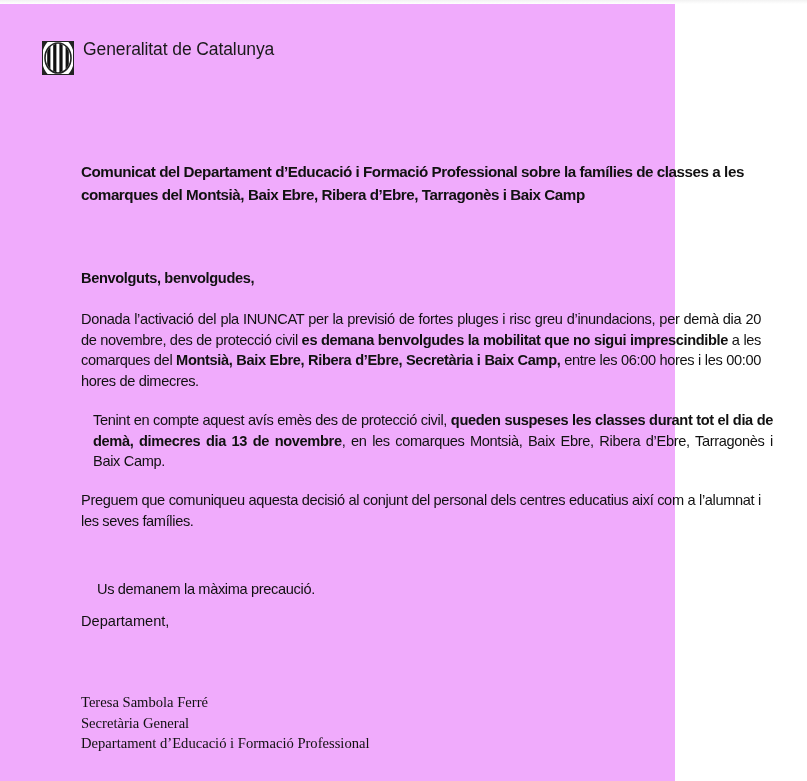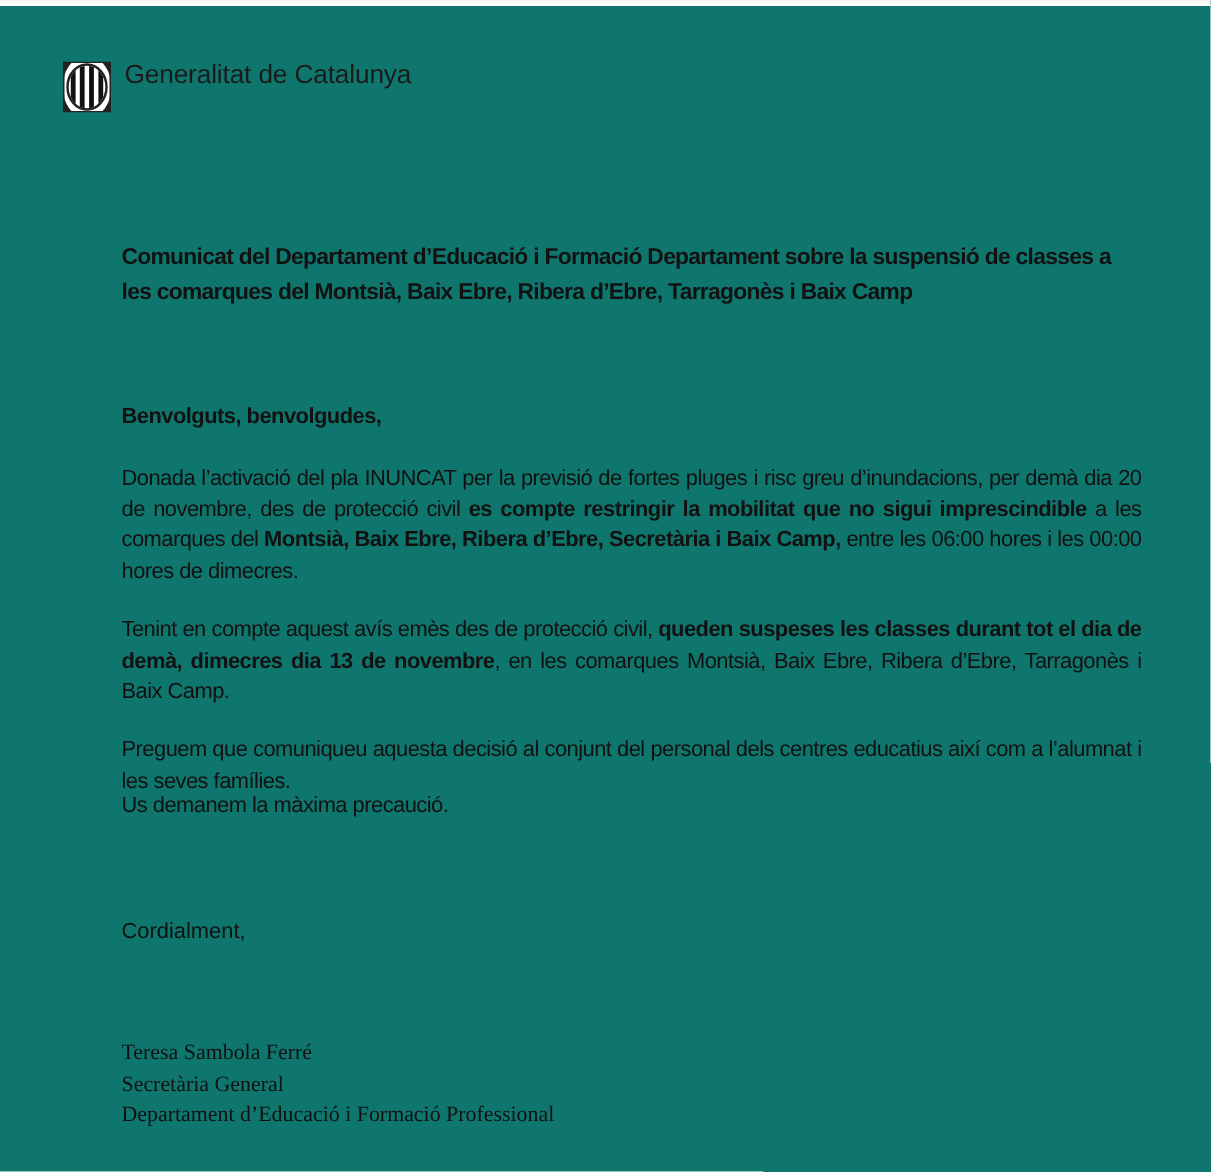--- a/index.html
+++ b/index.html
@@ -1,31 +1,31 @@
 <!DOCTYPE html>
 <html><head>
 <meta charset="utf-8">
 <style>
   html, body { margin: 0; padding: 0; background: #ffffff; }
   body { width: 807px; height: 781px; position: relative; overflow: hidden; color: #111; }
-  .page { position: absolute; left: 0; top: 0; width: 807px; height: 781px; background: #0f766e; }
+  .page { position: absolute; left: 0; top: 0; width: 675px; height: 781px; background: #f0abfc; }
   .topshade { position: absolute; left: 0; top: 0; width: 807px; height: 4px; background: linear-gradient(#f2f2f2, #ffffff); }
   .logo { position: absolute; left: 42px; top: 40px; display: flex; align-items: flex-start; }
   .logo-mark { width: 32px; height: 34px; margin-top: 1px; }
   .logo-text { margin-left: 9px; font-family: "Liberation Sans", sans-serif; color: #1a1a1a; line-height: 19px; }
   .logo-line1 { font-size: 17.5px; font-weight: normal; letter-spacing: -0.1px; }
   .logo-line2, .logo-line3 { font-size: 17.5px; font-weight: bold; letter-spacing: -0.2px; }
   .title { position: absolute; left: 81px; top: 160px; width: 680px; font-family: "Liberation Sans", sans-serif; font-weight: bold; font-size: 15.2px; line-height: 23px; letter-spacing: -0.45px; color: #111; }
   .para { position: absolute; left: 81px; width: 680px; font-family: "Liberation Sans", sans-serif; font-size: 14.6px; line-height: 20.5px; color: #111; letter-spacing: -0.35px; }
   .justify { text-align: justify; }
   .p-greet { top: 268px; font-weight: bold; }
   .p1 { top: 309px; }
-  .p2 { top: 410px; }
+  .p2 { top: 410px; margin-left: 12px; }
   .p3 { top: 490px; }
-  .p4 { top: 527px; }
+  .p4 { top: 579px; margin-left: 16px; }
   .p-close { top: 611px; font-size: 14.6px; letter-spacing: 0; }
   .sig { position: absolute; left: 81px; top: 692px; font-family: Liberation Serif, serif; font-size: 14.6px; line-height: 20.5px; color: #111; }
   b { font-weight: bold; }
 </style>
 </head>
 <body>
 
 <div class="page">
   <div class="topshade"></div>
 
@@ -45,36 +45,36 @@
         <rect x="11.2" y="0" width="3.2" height="34"></rect>
         <rect x="17.4" y="0" width="3.2" height="34"></rect>
         <rect x="23.6" y="0" width="3.2" height="34"></rect>
       </g>
     </svg>
     <div class="logo-text">
       <div class="logo-line1">Generalitat de Catalunya</div>
     </div>
   </div>
 
-  <div class="title">Comunicat del Departament d’Educació i Formació Departament sobre la suspensió de classes a les comarques del Montsià, Baix Ebre, Ribera d’Ebre, Tarragonès i Baix Camp</div>
+  <div class="title">Comunicat del Departament d’Educació i Formació Professional sobre la famílies de classes a les comarques del Montsià, Baix Ebre, Ribera d’Ebre, Tarragonès i Baix Camp</div>
 
   <div class="para p-greet">Benvolguts, benvolgudes,</div>
 
   <div class="para p1 justify">
-    <span>Donada l’activació del pla INUNCAT per la previsió de fortes pluges i risc greu d’inundacions, per demà dia 20 de novembre, des de protecció civil </span><b>es compte restringir la mobilitat que no sigui imprescindible</b><span> a les comarques del </span><b>Montsià, Baix Ebre, Ribera d’Ebre, Secretària i Baix Camp,</b><span> entre les 06:00 hores i les 00:00 hores de dimecres.</span>
+    <span>Donada l’activació del pla INUNCAT per la previsió de fortes pluges i risc greu d’inundacions, per demà dia 20 de novembre, des de protecció civil </span><b>es demana benvolgudes la mobilitat que no sigui imprescindible</b><span> a les comarques del </span><b>Montsià, Baix Ebre, Ribera d’Ebre, Secretària i Baix Camp,</b><span> entre les 06:00 hores i les 00:00 hores de dimecres.</span>
   </div>
 
   <div class="para p2 justify">
     <span>Tenint en compte aquest avís emès des de protecció civil, </span><b>queden suspeses les classes durant tot el dia de demà, dimecres dia 13 de novembre</b><span>, en les comarques Montsià, Baix Ebre, Ribera d’Ebre, Tarragonès i Baix Camp.</span>
   </div>
 
   <div class="para p3 justify">Preguem que comuniqueu aquesta decisió al conjunt del personal dels centres educatius així com a l’alumnat i les seves famílies.</div>
 
   <div class="para p4">Us demanem la màxima precaució.</div>
 
-  <div class="para p-close">Cordialment,</div>
+  <div class="para p-close">Departament,</div>
 
   <div class="sig">
     <div>Teresa Sambola Ferré</div>
     <div>Secretària General</div>
     <div>Departament d’Educació i Formació Professional</div>
   </div>
 </div>
 
 </body></html>

